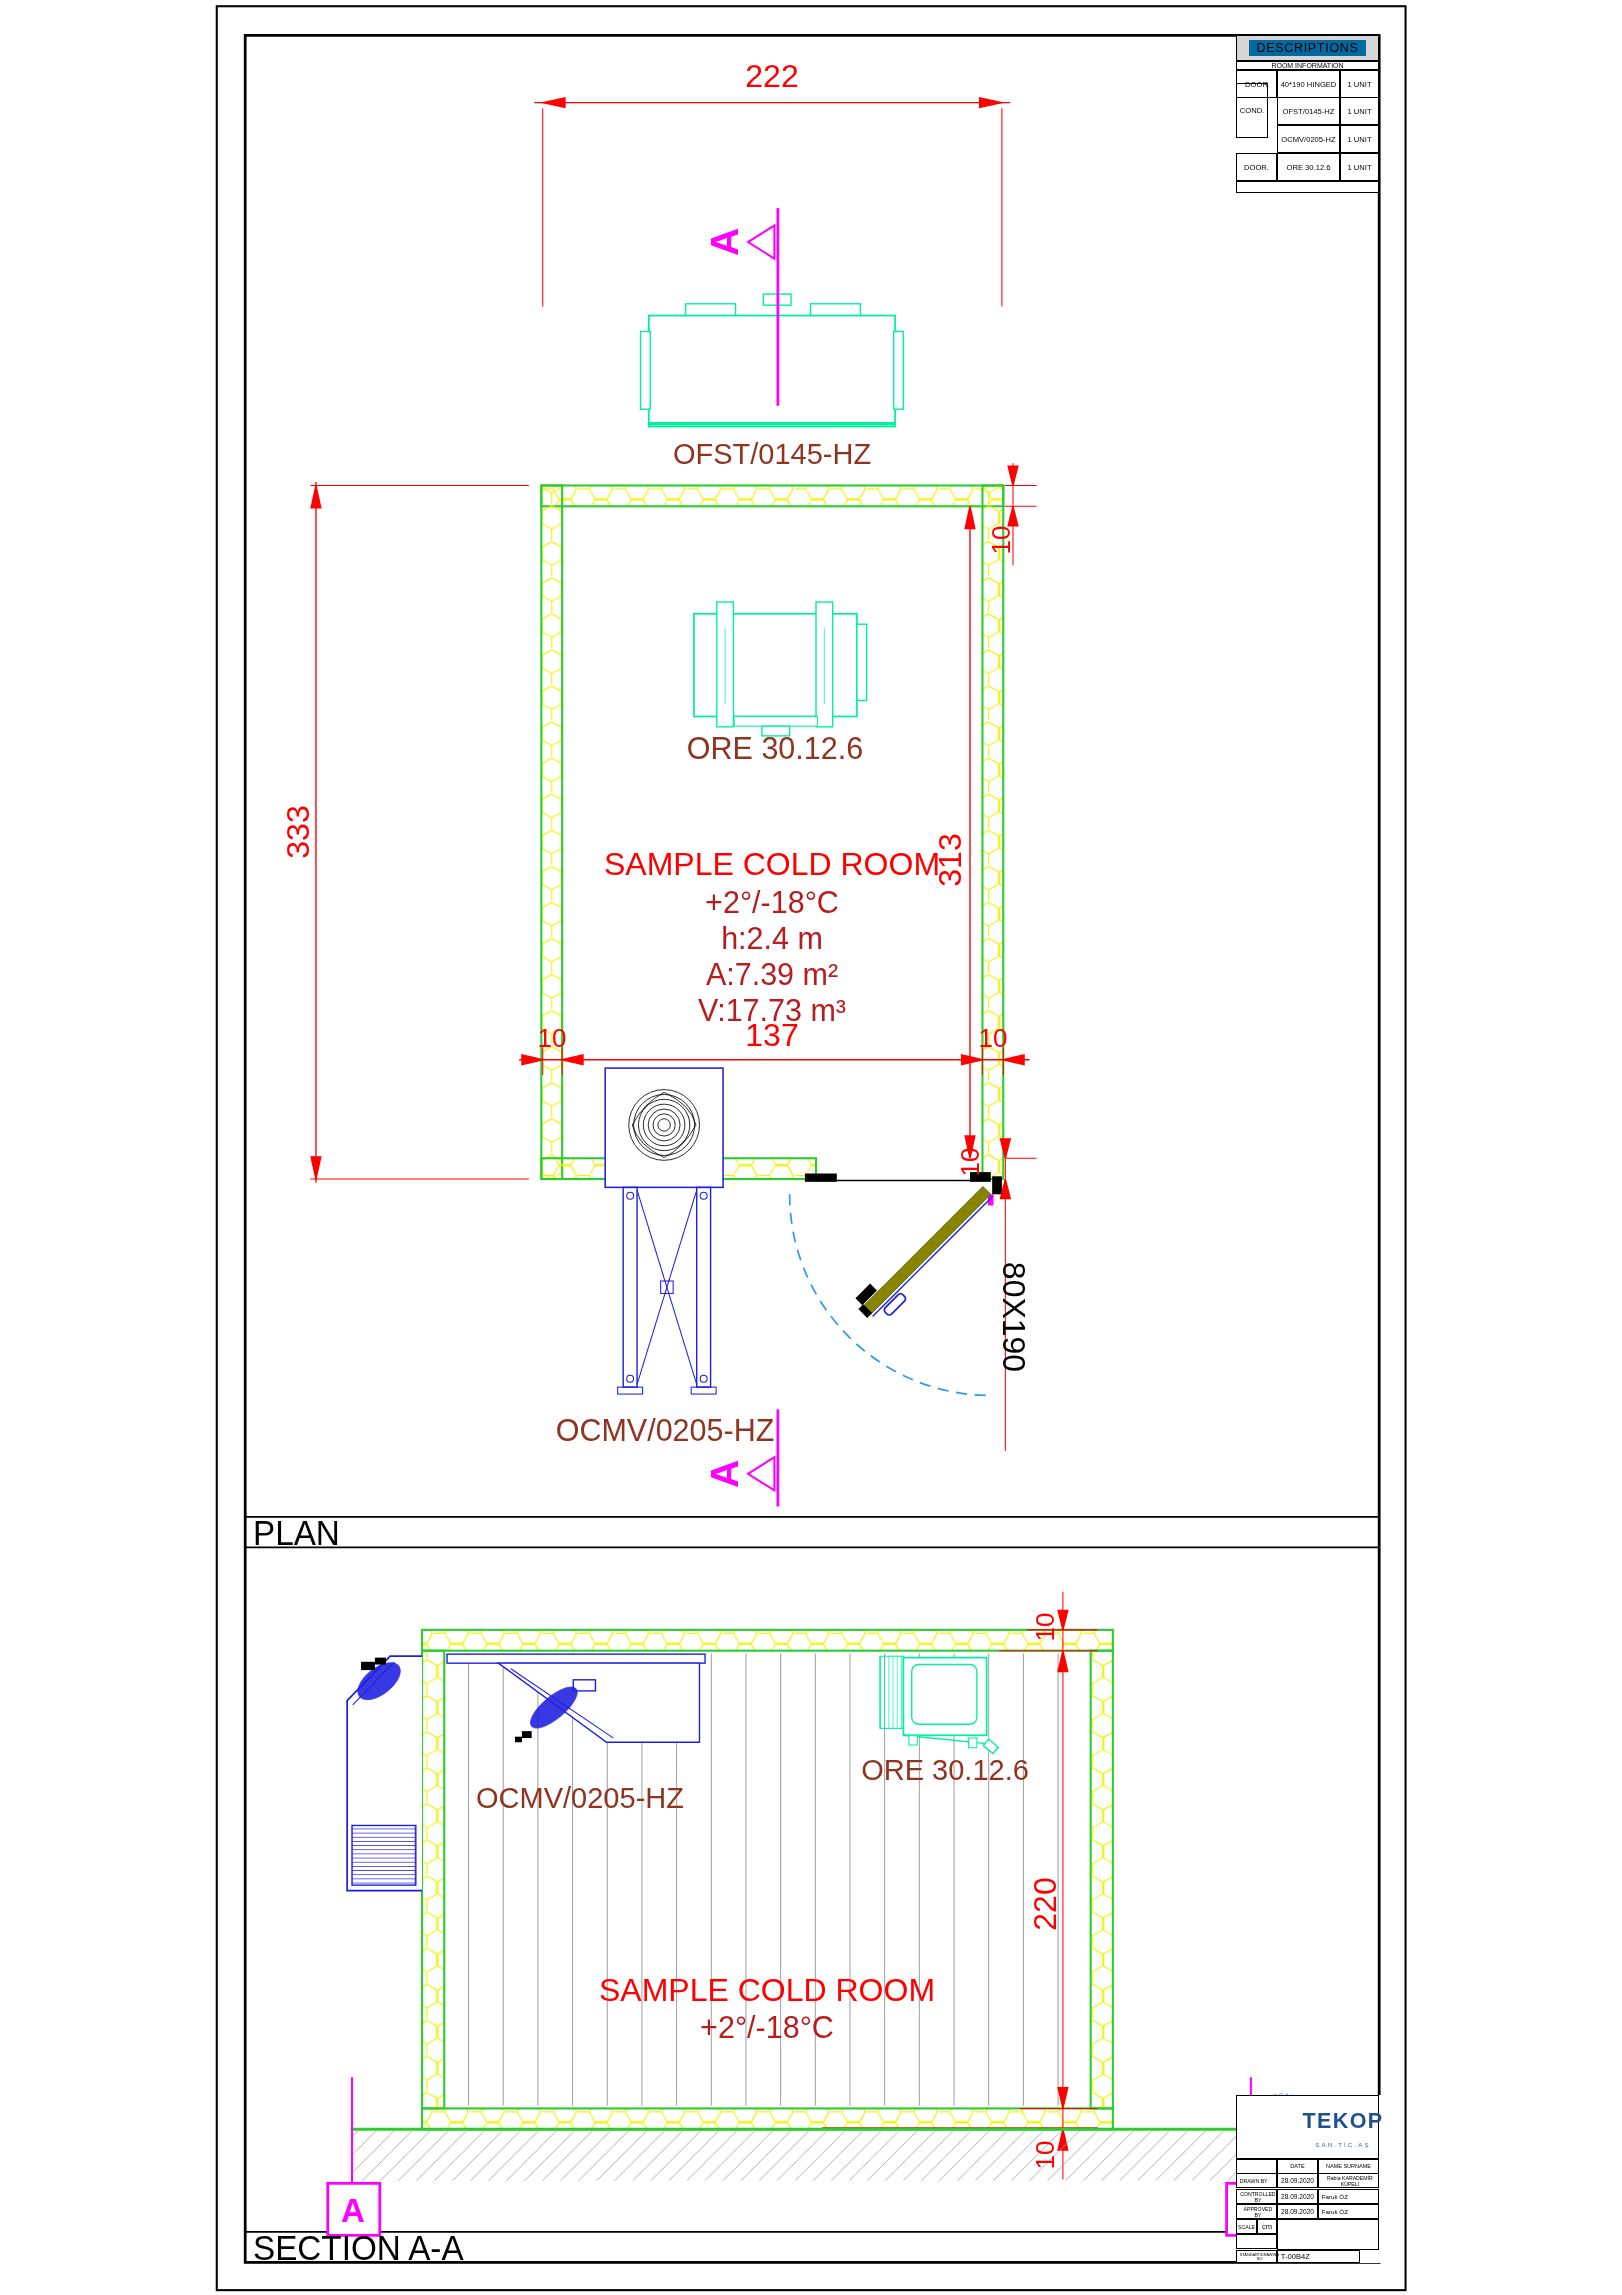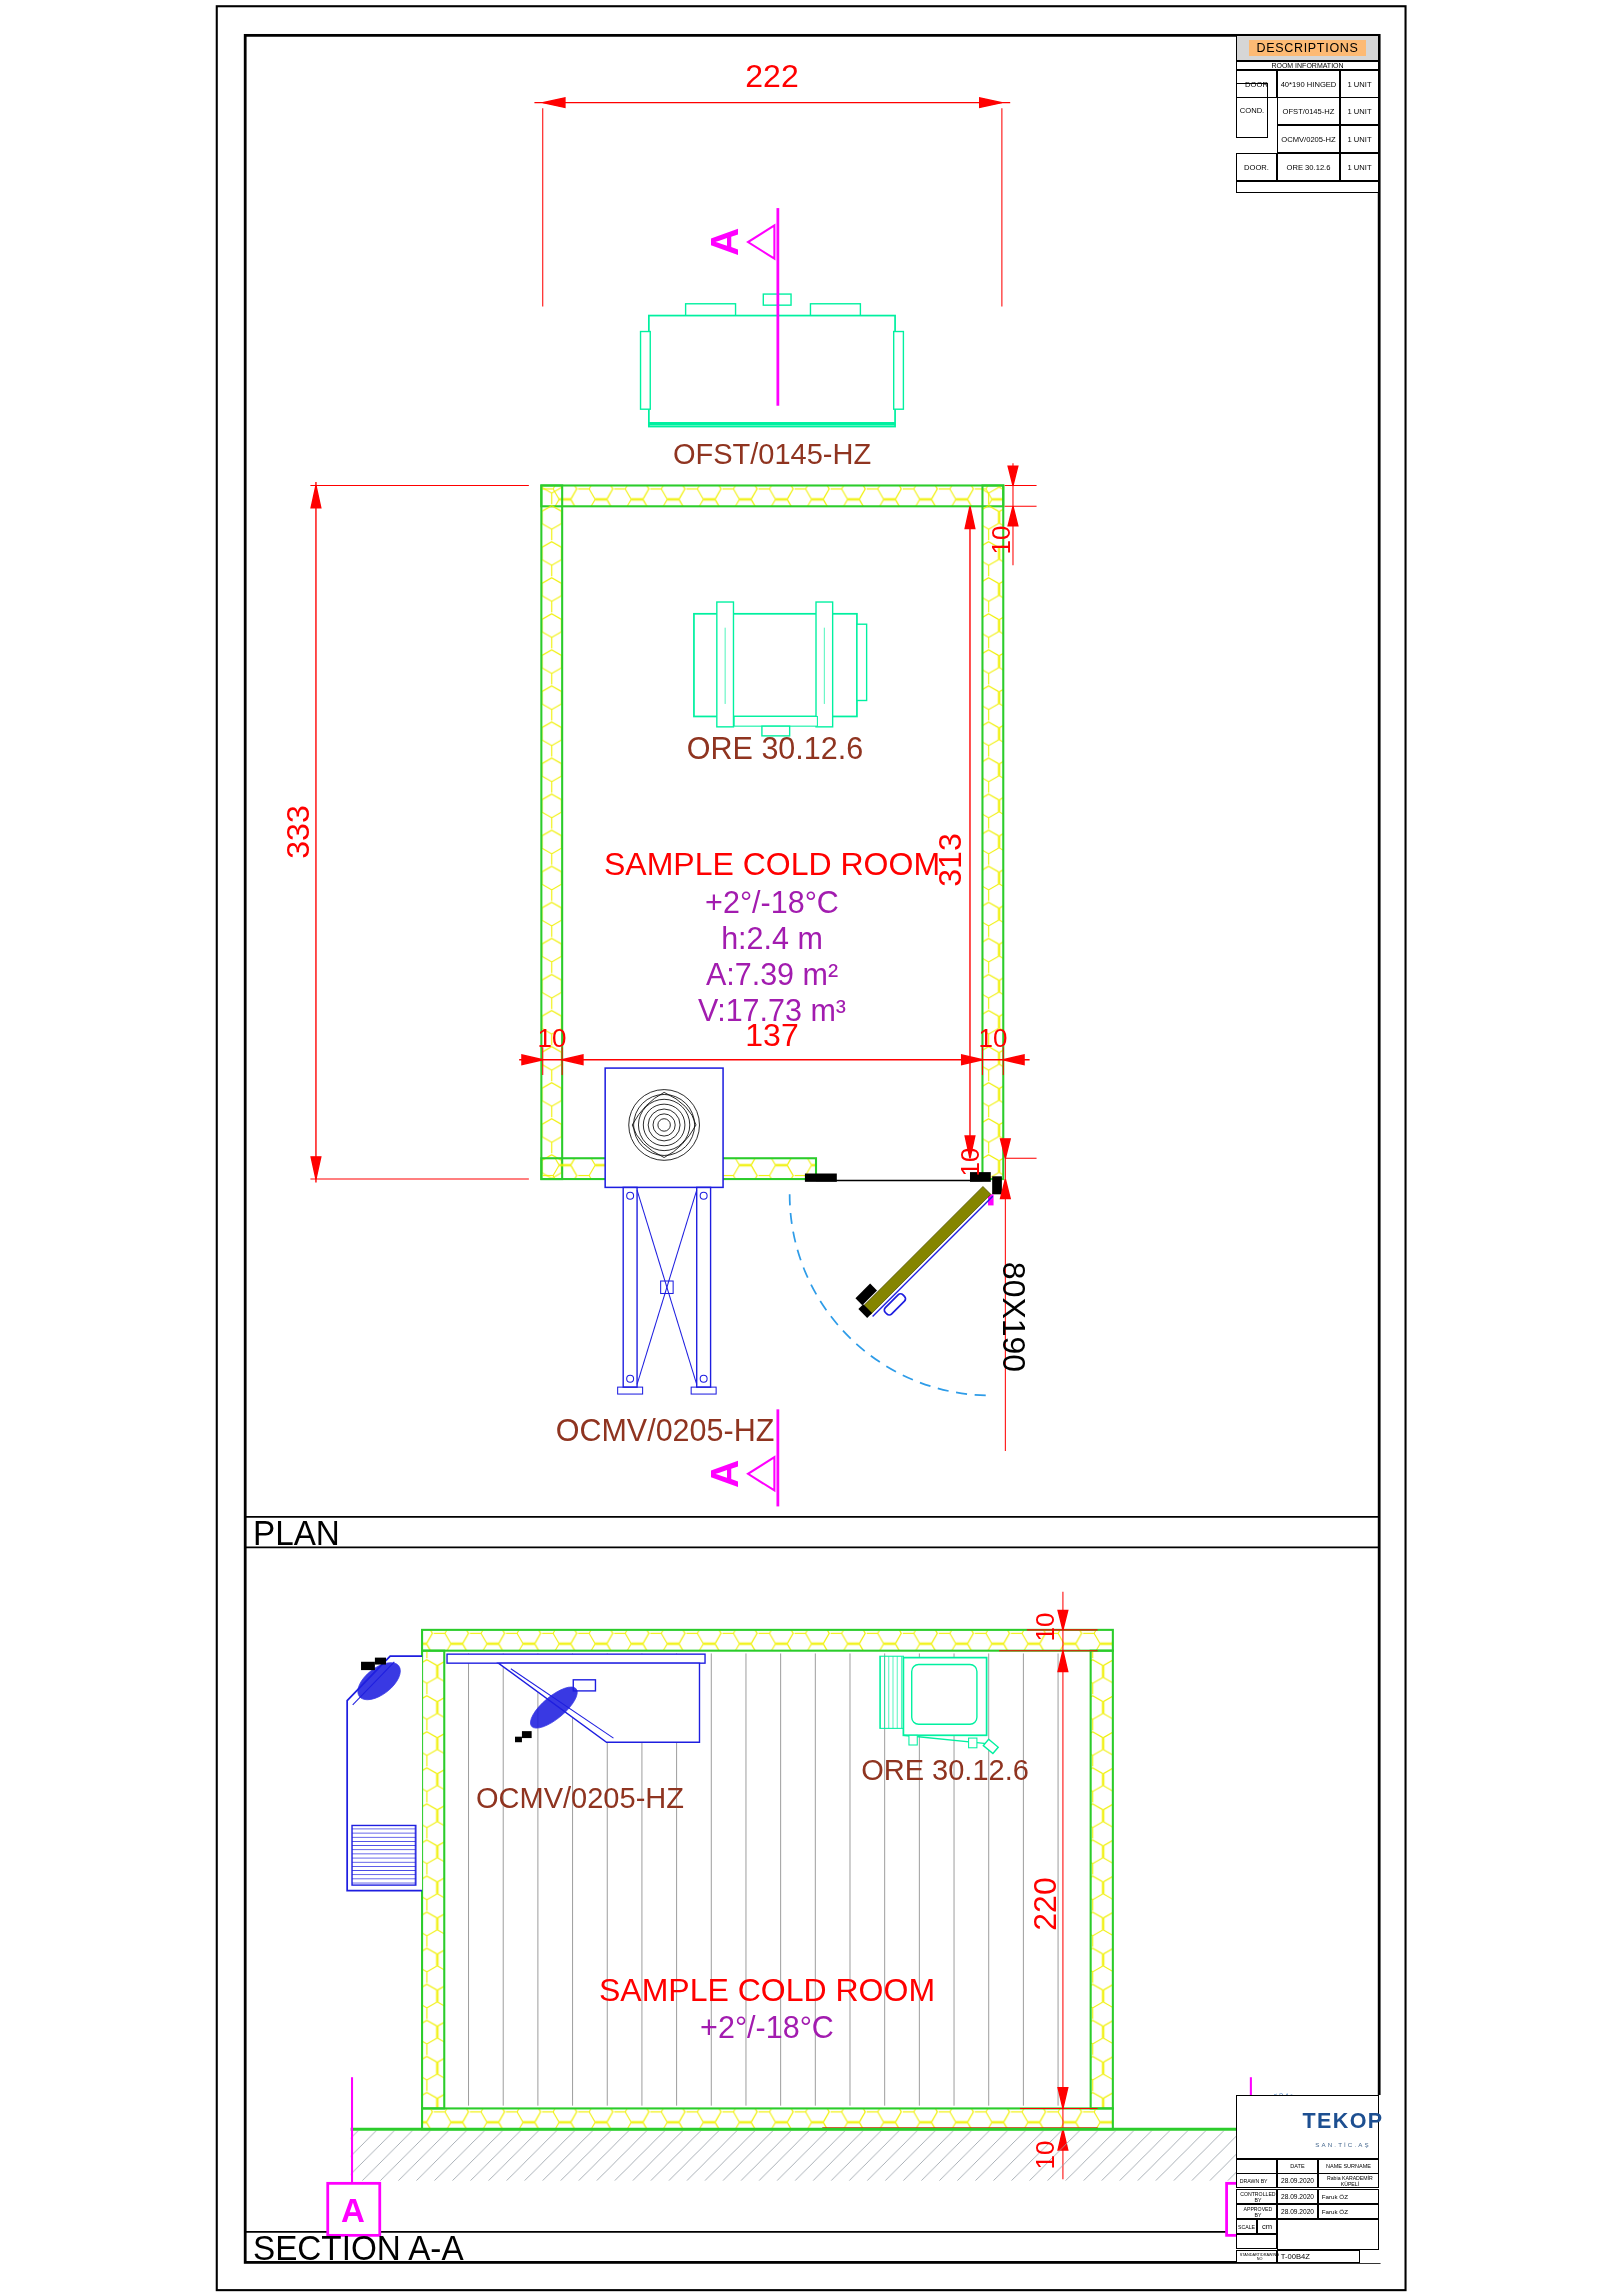--- a/index.html
+++ b/index.html
@@ -3,34 +3,34 @@
 <meta charset="utf-8">
 <style>
   html,body{margin:0;padding:0;background:#fff;}
   body{width:1623px;height:2295px;position:relative;overflow:hidden;
        font-family:"Liberation Sans", sans-serif;}
   svg.linework{position:absolute;left:0;top:0;}
   .t{position:absolute;white-space:nowrap;transform:translate(-50%,-50%);line-height:1;}
   .rot{transform:translate(-50%,-50%) rotate(-90deg);}
   .rot90{transform:translate(-50%,-50%) rotate(90deg);}
   .red46{color:#ff0000;font-size:32px;}
-  .red44{color:#a21caf;font-size:30.5px;}
+  .red44{color:#b91c1c;font-size:30.5px;}
   .red38{color:#ff0000;font-size:26px;}
   .brown{color:#8f3420;font-size:30.5px;}
   .brown42{color:#8f3420;font-size:29px;}
   .blk46{color:#000;font-size:32px;}
   .mag{color:#ff00ff;font-size:39px;font-weight:bold;}
   .mag48{color:#ff00ff;font-size:33px;font-weight:bold;}
   .vtitle{position:absolute;color:#000;font-size:35px;transform:translate(0,-50%) scaleX(.95);transform-origin:left center;white-space:nowrap;}
   
   .panel{position:absolute;background:#fff;}
   .dc{position:absolute;border:1px solid #000;display:flex;align-items:center;justify-content:center;
       font-size:7.6px;color:#000;text-align:center;box-sizing:border-box;}
   .d-title{background:#d6d6d6;}
-  .d-title span{background:#fdba74;padding:1.4px 7px;font-size:12.5px;letter-spacing:0.7px;}
+  .d-title span{background:#0369a1;padding:1.4px 7px;font-size:12.5px;letter-spacing:0.7px;}
   .small8{font-size:5.5px;}
   .left{justify-content:flex-start;padding-left:2.8px;}
   .tb-label{font-size:5.2px;}
   .tiny{font-size:3.8px;}
   .brand{position:absolute;color:#1d4f91;font-weight:bold;font-size:21.5px;letter-spacing:1.4px;transform:translate(-50%,-50%);}
   .brandsub{position:absolute;color:#46688e;font-size:6.2px;letter-spacing:2.1px;transform:translate(-50%,-50%);}
 </style>
 </head>
 <body>
 

